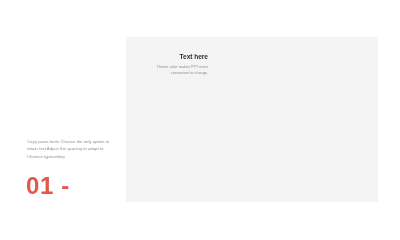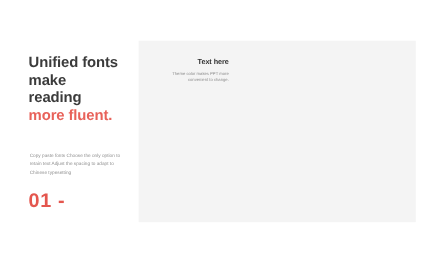--- a/index.html
+++ b/index.html
@@ -2,43 +2,37 @@
 <html><head>
 <meta charset="utf-8">
 <style>
   html,body{margin:0;padding:0;}
   body{width:400px;height:225px;background:#ffffff;font-family:"Liberation Sans",sans-serif;overflow:hidden;}
   .slide{position:relative;width:400px;height:225px;background:#fff;}
   .panel{position:absolute;left:126px;top:37px;width:252px;height:165px;background:#f4f4f4;}
   .title{position:absolute;left:26px;top:49px;width:110px;font-size:13.5px;font-weight:bold;line-height:16px;color:#3b3b3b;letter-spacing:-0.1px;}
   .title .red{color:#e8625a;}
   .para{position:absolute;left:27px;top:138px;width:85px;font-size:4.3px;line-height:7.3px;color:#909090;}
-  .num{position:absolute;left:26px;top:172px;font-size:18px;font-weight:bold;color:#e4564e;letter-spacing:0.6px;}
+  .num{position:absolute;left:26px;top:172px;font-size:24px;font-weight:bold;color:#e4564e;letter-spacing:0.6px;}
 
   .cell{position:absolute;width:112px;}
   .cell .txt{position:absolute;width:70px;}
   .cell.right .txt{left:0;text-align:right;}
   .cell .ico{position:absolute;top:2px;width:18px;height:18px;}
   .cell.right .ico{left:72px;}
   .hd{font-size:6.6px;font-weight:bold;color:#2f2f2f;line-height:8px;letter-spacing:-0.05px;}
   .ds{font-size:3.8px;color:#8f8f8f;line-height:6.6px;margin-top:2.6px;}
   svg{display:block;overflow:visible;}
 </style>
 </head>
 <body>
 
 <div class="slide">
   <div class="panel"></div>
 
-  <div class="title">
-    <div>Unified fonts</div>
-    <div>make</div>
-    <div>reading</div>
-    <div class="red">more fluent.</div>
-  </div>
   <div class="para">Copy paste fonts Choose the only option to retain text Adjust the spacing to adapt to Chinese typesetting</div>
   <div class="num">01 -</div>
 
   <div class="cell right" style="left:138px;top:53px;">
     <div class="txt">
       <div class="hd">Text here</div>
       <div class="ds">
         <div>Theme  color makes PPT more</div>
         <div>convenient to change.</div>
       </div>

